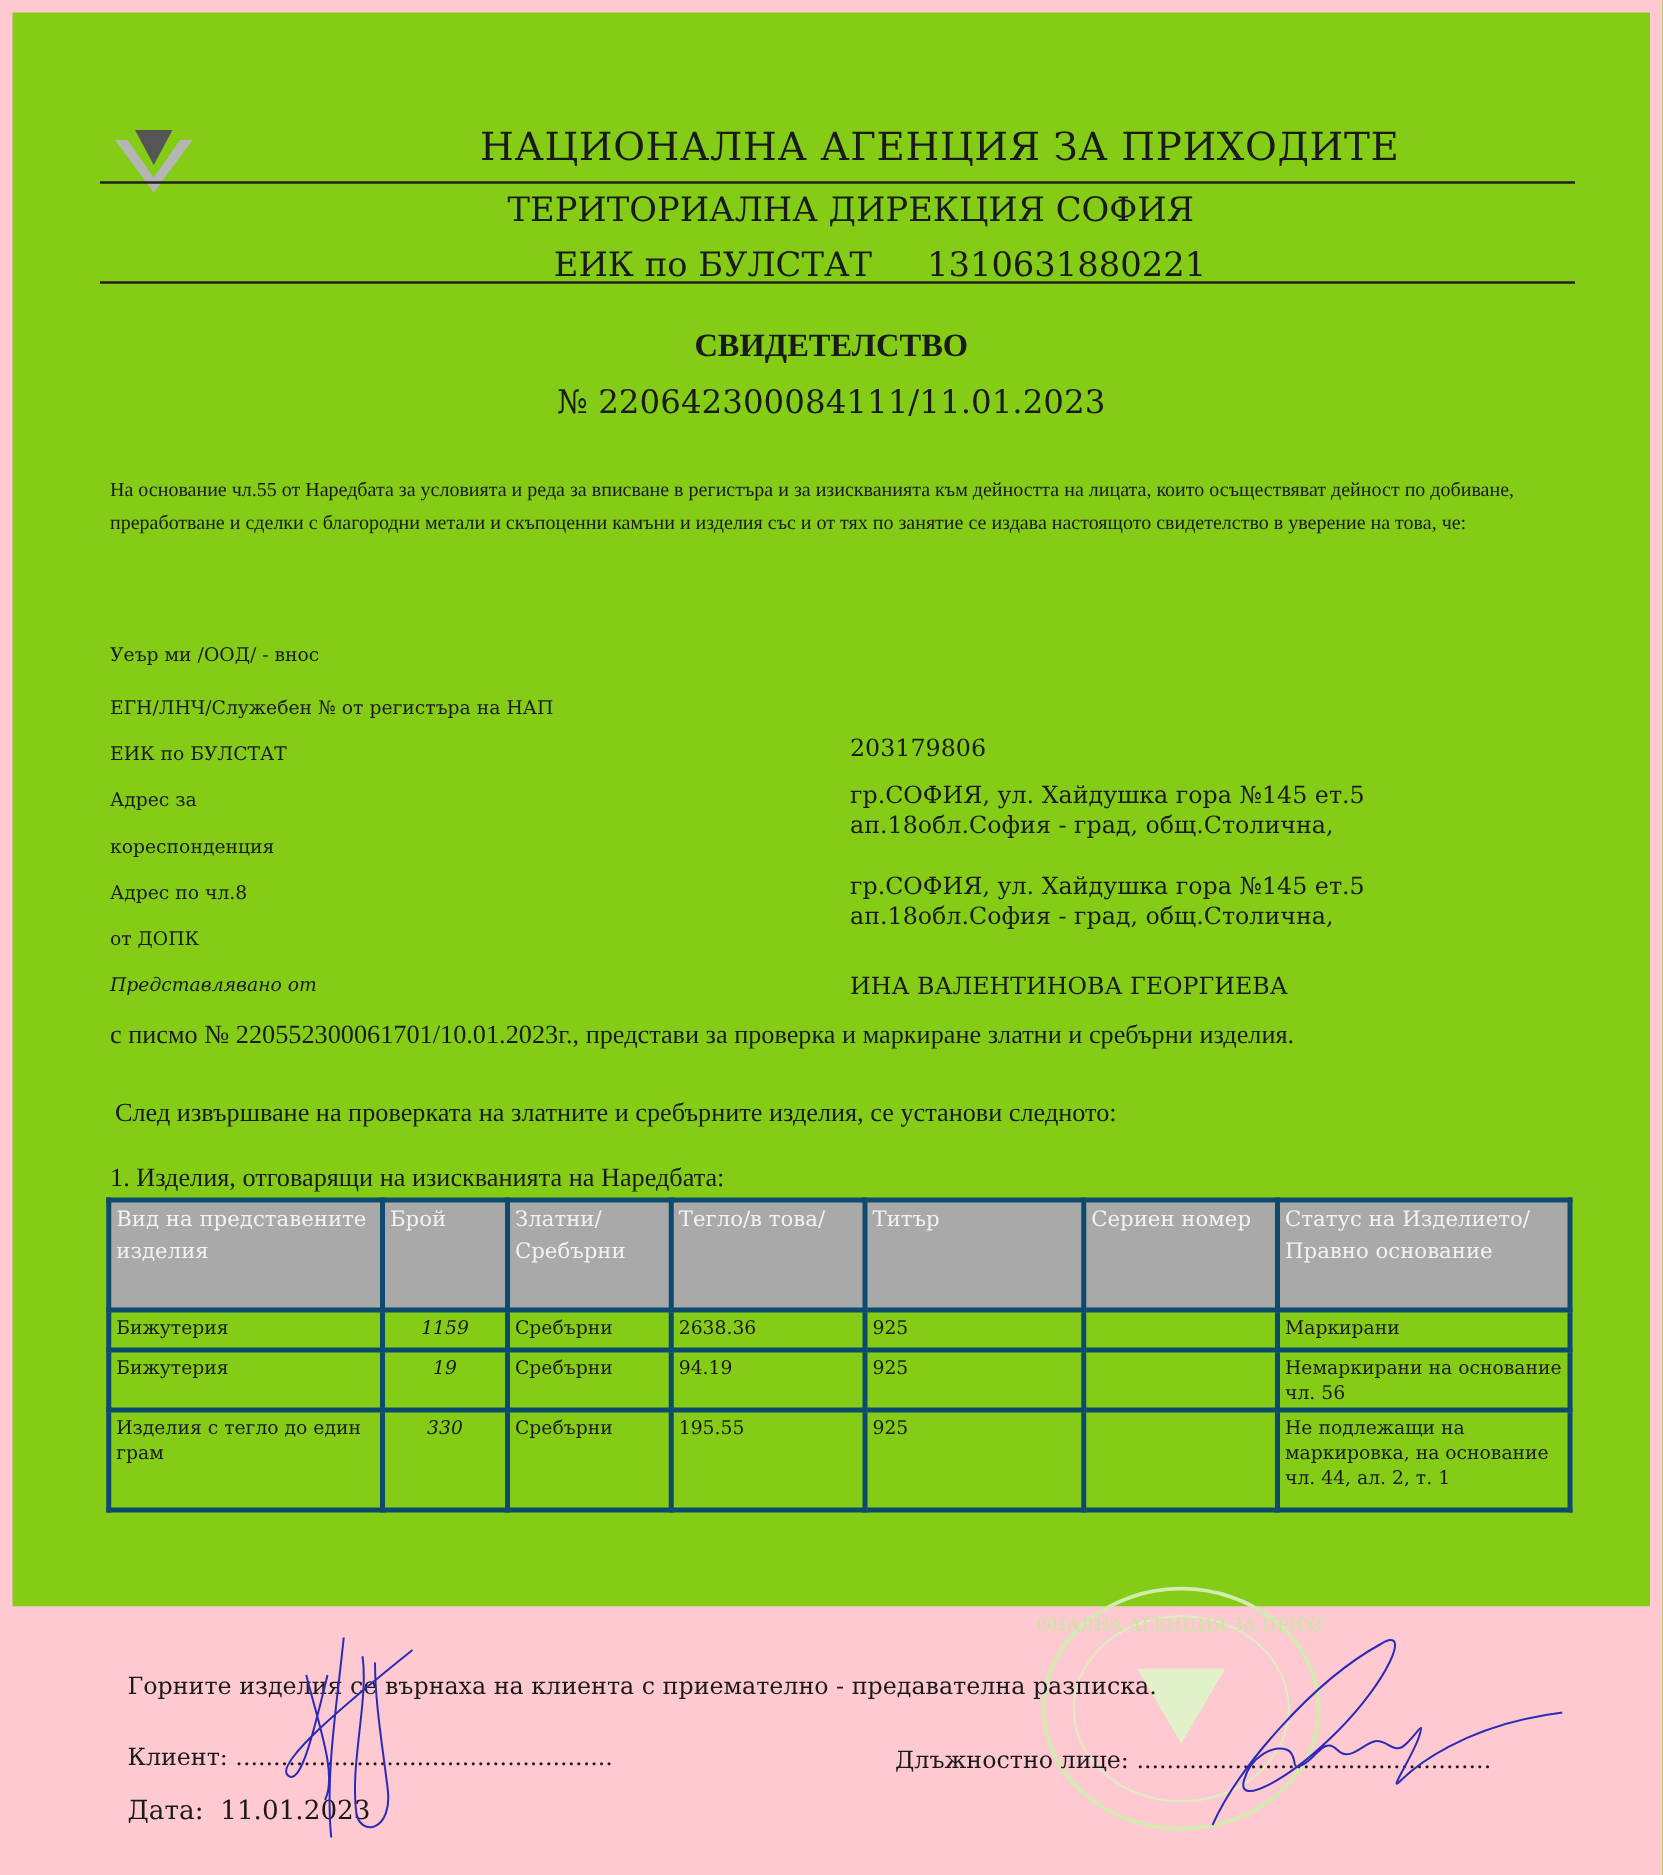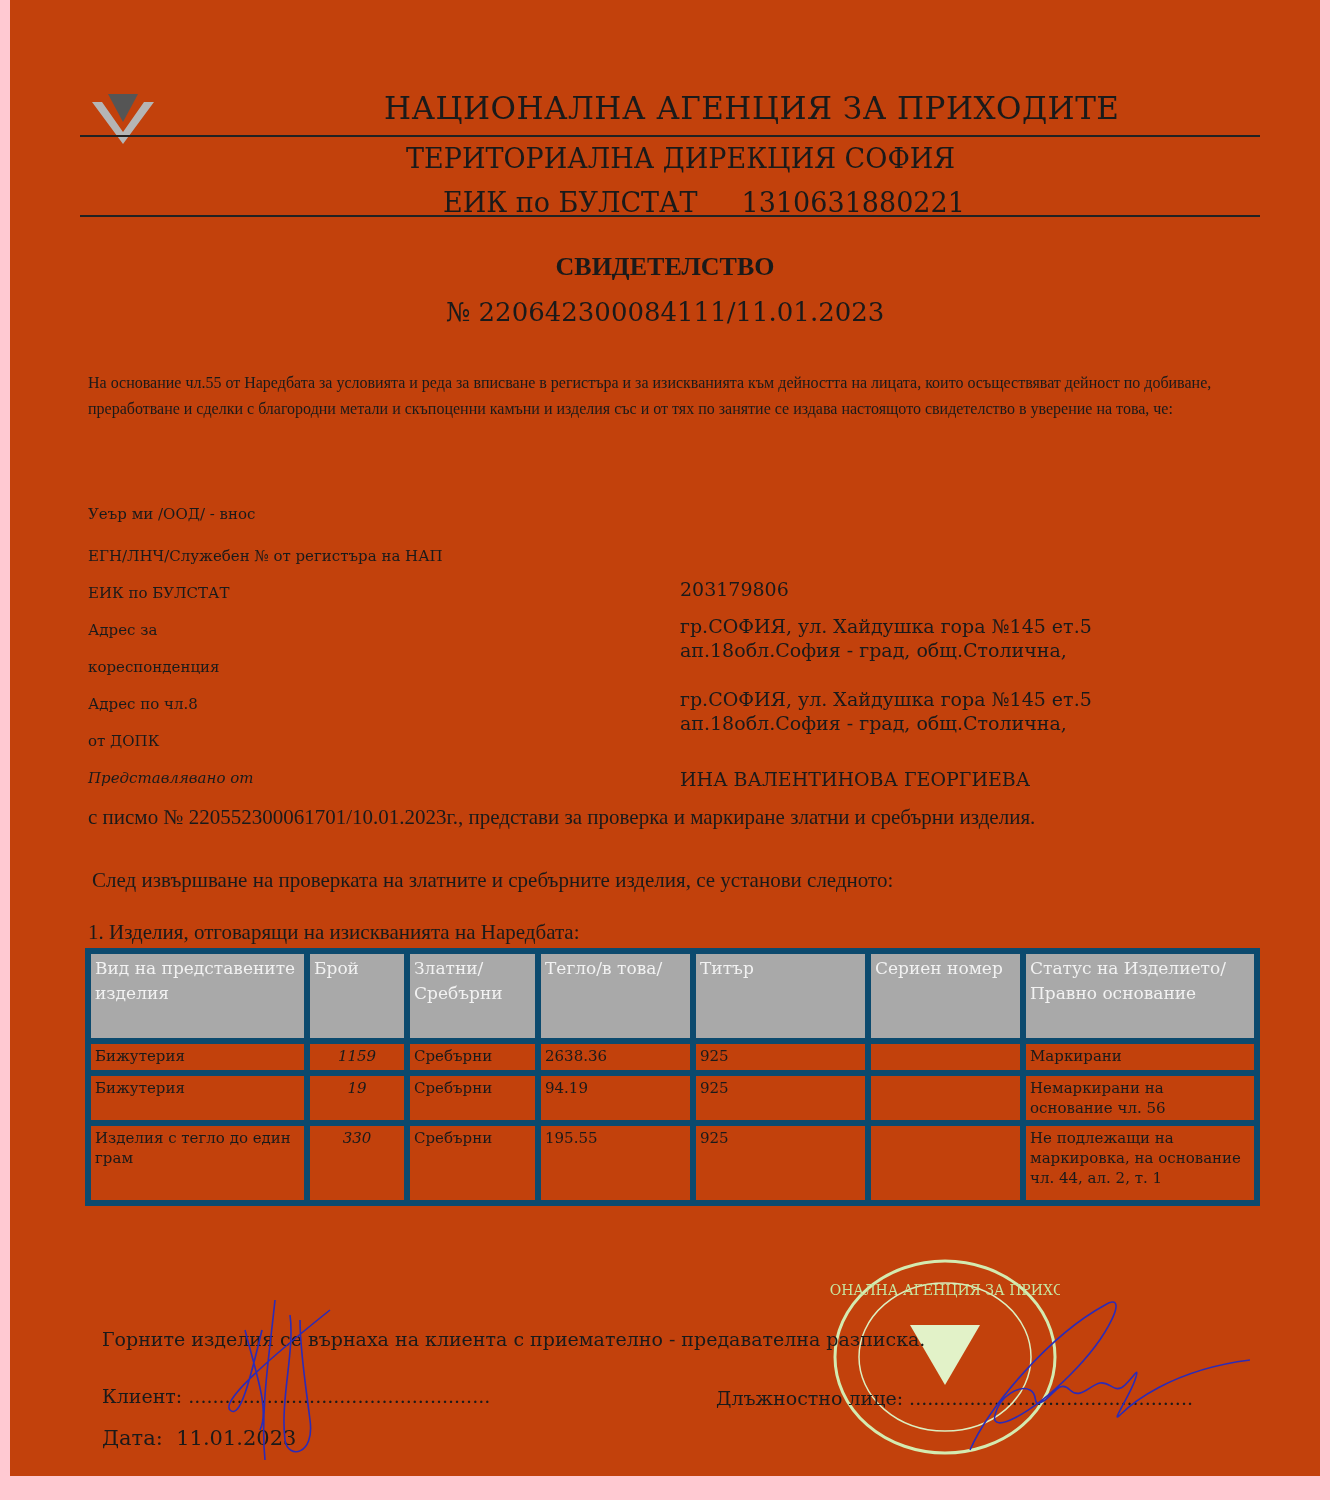--- a/index.html
+++ b/index.html
@@ -1,17 +1,17 @@
 <!DOCTYPE html>
 <html><head>
 <meta charset="utf-8">
 <style>
   html, body { margin: 0; padding: 0; }
   body { width: 1330px; height: 1500px; background: #ffc9d2; position: relative; overflow: hidden; }
-  .page { position: absolute; left: 10px; top: 0; width: 1310px; height: 1476px; background: #c2410c; }
+  .page { position: absolute; left: 10px; top: 10px; width: 1310px; height: 1275px; background: #84cc16; }
   .abs { position: absolute; white-space: nowrap; color: #1a1a1a; }
   .serif { font-family: "DejaVu Serif", "Liberation Serif", serif; }
   .lserif { font-family: "Liberation Serif", "DejaVu Serif", serif; }
   .hr { position: absolute; height: 2px; background: #222; }
 
   .agency { left: 374px; top: 90px; font-size: 31px; letter-spacing: 0.5px; }
   .directorate { left: 396px; top: 143px; font-size: 27px; }
   .bulstat-hdr { left: 433px; top: 187px; font-size: 27px; }
   .bulstat-hdr .num { margin-left: 44px; }
   .cert-title { left: 0; width: 1310px; top: 252px; text-align: center; font-size: 26px; font-weight: bold; }
@@ -20,21 +20,21 @@
   .intro { left: 78px; top: 370px; width: 1180px; font-size: 16px; line-height: 25.5px; white-space: normal; }
   .lbl { font-size: 15px; }
   .val { font-size: 19px; line-height: 24px; }
 
   .letter { left: 78px; top: 805px; width: 1180px; font-size: 21px; line-height: 25px; white-space: normal; }
   .after { left: 82px; top: 868px; font-size: 21px; }
   .sec1 { left: 78px; top: 920px; font-size: 21px; }
 
   table.items { position: absolute; left: 75px; top: 948px; border-collapse: collapse; table-layout: fixed;
                 font-family: "DejaVu Serif", serif; font-size: 15px; color: #1a1a1a; }
-  table.items th, table.items td { border: 6px solid #0c4a6e; vertical-align: top; text-align: left; padding: 2px 4px; line-height: 20px; }
+  table.items th, table.items td { border: 4px solid #0c4a6e; vertical-align: top; text-align: left; padding: 2px 4px; line-height: 20px; }
   table.items th { background: #a9a9a9; color: #f2f2f2; font-weight: normal; font-size: 17px; line-height: 25px; padding: 2px 4px; height: 80px; }
   table.items td.num { text-align: center; font-style: italic; }
 
   .footer-text { left: 92px; top: 1328px; font-size: 19px; }
   .client { left: 92px; top: 1385px; font-size: 19px; }
   .date { left: 92px; top: 1426px; font-size: 21px; }
   .official { left: 706px; top: 1387px; font-size: 19px; }
 
   .logo { position: absolute; left: 78px; top: 88px; width: 70px; height: 60px; }
   .stamp { position: absolute; left: 820px; top: 1255px; width: 230px; height: 205px; }

